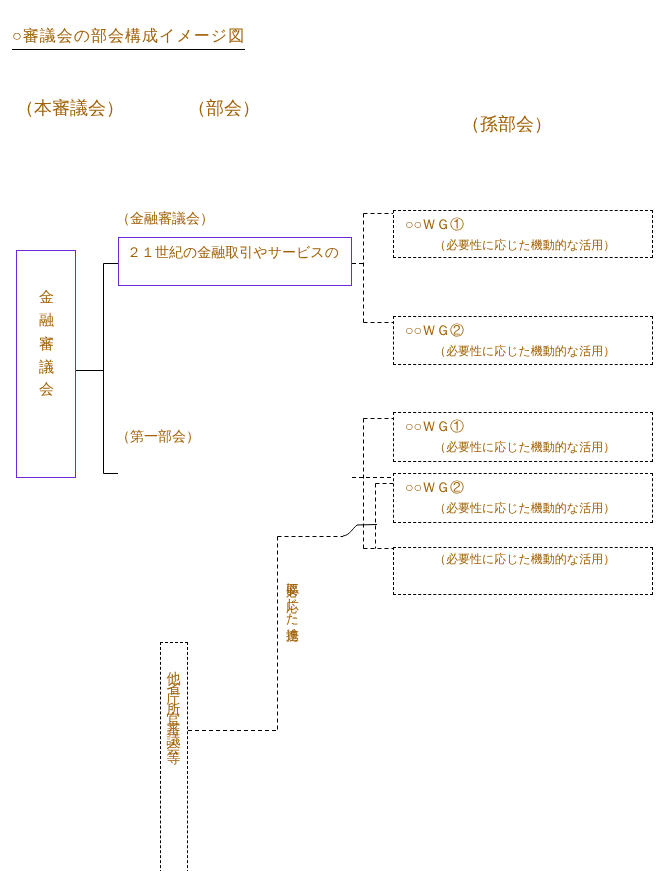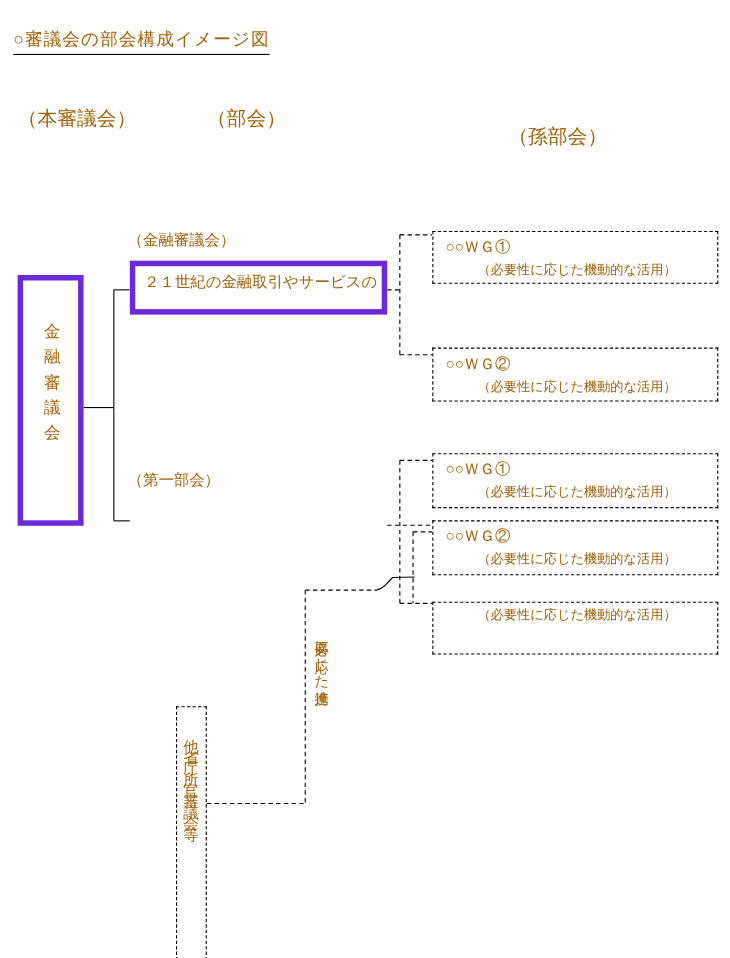--- a/index.html
+++ b/index.html
@@ -7,21 +7,21 @@
     position:relative;width:664px;height:871px;background:#ffffff;
     font-family:"Liberation Sans",sans-serif;color:#a16207;overflow:hidden;
   }
   .abs{position:absolute;}
   .title{
     position:absolute;left:12px;top:26px;font-size:16px;letter-spacing:1px;
     border-bottom:1.5px solid #000;padding-bottom:2px;white-space:nowrap;
   }
   .hdr{position:absolute;font-size:18px;white-space:nowrap;}
   .lbl{position:absolute;font-size:14px;white-space:nowrap;}
-  .box{position:absolute;border:5px solid #6d28d9;background:#fff;box-sizing:border-box;}
+  .box{position:absolute;border:1px solid #6d28d9;background:#fff;box-sizing:border-box;}
   .dashedbox{position:absolute;border:1px dashed #000;background:#fff;box-sizing:border-box;margin-top:20px;}
   .wg{left:393px;width:260px;}
   .wg .l1{font-size:14px;padding:5px 0 0 11px;white-space:nowrap;}
   .wg .l2{font-size:12px;padding:3px 0 0 40px;white-space:nowrap;}
   .two-line{font-size:14px;line-height:21px;padding:4px 0 0 8px;white-space:nowrap;}
   .mid-line{font-size:15px;display:flex;align-items:center;padding-left:10px;white-space:nowrap;}
   .vtext{
     writing-mode:vertical-rl;text-orientation:upright;white-space:nowrap;
   }
   .kinyu-box{display:flex;justify-content:center;}

